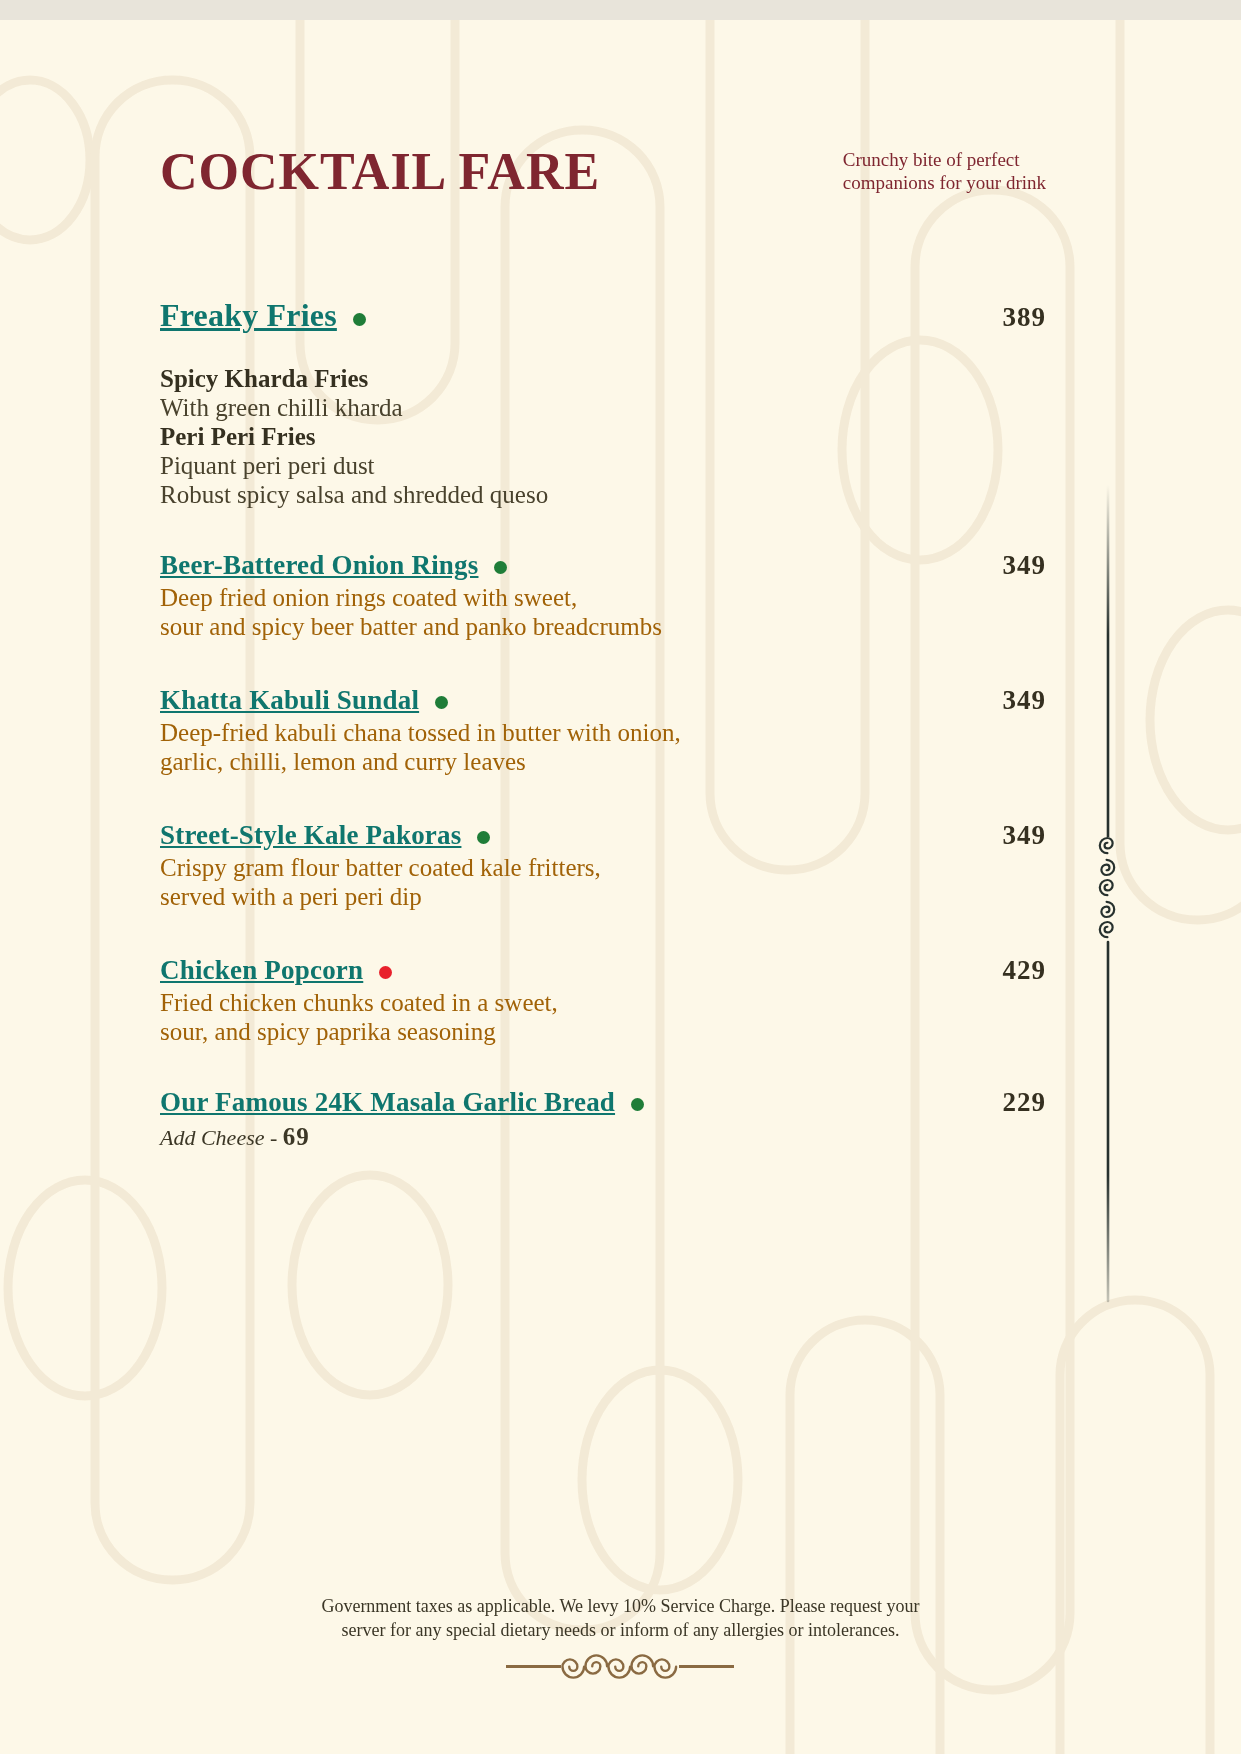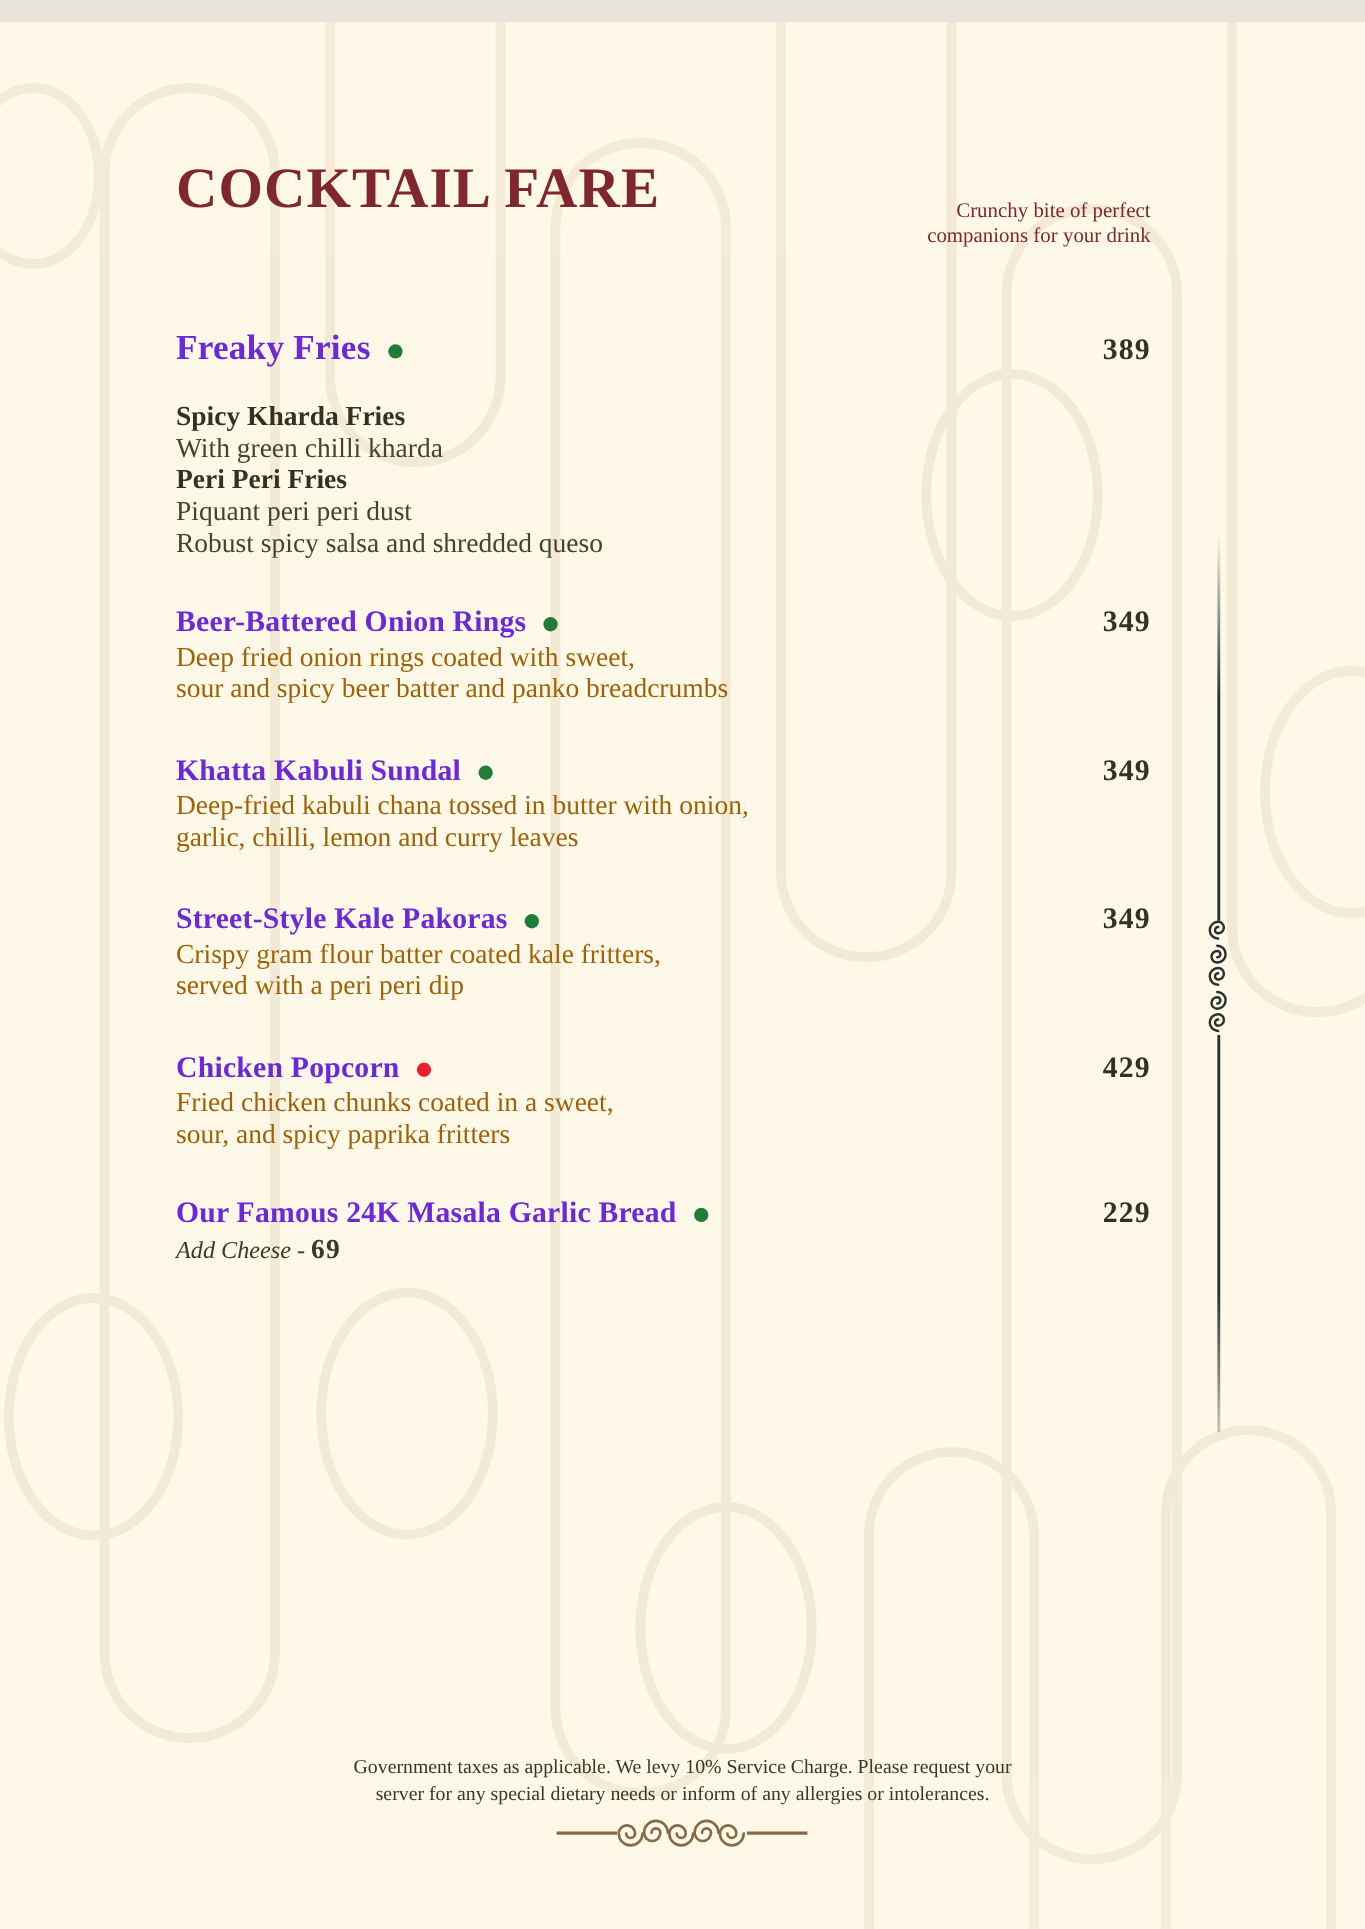--- a/index.html
+++ b/index.html
@@ -13,30 +13,30 @@
   }
   .bg-pattern{position:absolute;inset:0;z-index:0;}
   .content{position:absolute;inset:0;z-index:1;}
 
   .page-title{
     position:absolute;left:160px;top:122px;
     font-size:52px;font-weight:700;letter-spacing:1px;
     color:#7f2630;white-space:nowrap;
   }
   .tagline{
-    position:absolute;right:195px;top:160px;
-    text-align:right;font-size:19px;line-height:23px;
+    position:absolute;right:195px;top:128px;
+    font-size:19px;line-height:23px;
     color:#7f2630;
   }
   .tagline span{display:block;}
 
   .menu{position:absolute;left:160px;top:276px;width:886px;color:#353020;}
   .item{margin:0;}
   .item-header{display:flex;justify-content:space-between;align-items:baseline;}
-  .item-name{font-weight:700;font-size:27px;line-height:34px;color:#6d28d9;letter-spacing:.2px;}
+  .item-name{font-weight:700;font-size:27px;line-height:34px;color:#0f766e;letter-spacing:.2px;text-decoration:underline;}
   .item--featured .item-name{font-size:32px;line-height:38px;}
   .item-price{font-weight:700;font-size:27px;color:#353020;letter-spacing:1px;}
   .dot{
     display:inline-block;width:13px;height:13px;border-radius:50%;
     margin-left:16px;vertical-align:middle;position:relative;top:-3px;
   }
   .dot[data-diet="veg"]{background:#1f7d38;}
   .dot[data-diet="non-veg"]{background:#e8212c;}
 
   .variants{margin-top:30px;}
@@ -152,21 +152,21 @@
 
       <div class="item gap-lg">
         <div class="item-header">
           <div>
             <span class="item-name">Chicken Popcorn</span><span class="dot" data-diet="non-veg"></span>
           </div>
           <span class="item-price">429</span>
         </div>
         <div class="desc">
           <span>Fried chicken chunks coated in a sweet,</span>
-          <span>sour, and spicy paprika fritters</span>
+          <span>sour, and spicy paprika seasoning</span>
         </div>
       </div>
 
       <div class="item gap-md">
         <div class="item-header">
           <div>
             <span class="item-name">Our Famous 24K Masala Garlic Bread</span><span class="dot" data-diet="veg"></span>
           </div>
           <span class="item-price">229</span>
         </div>

